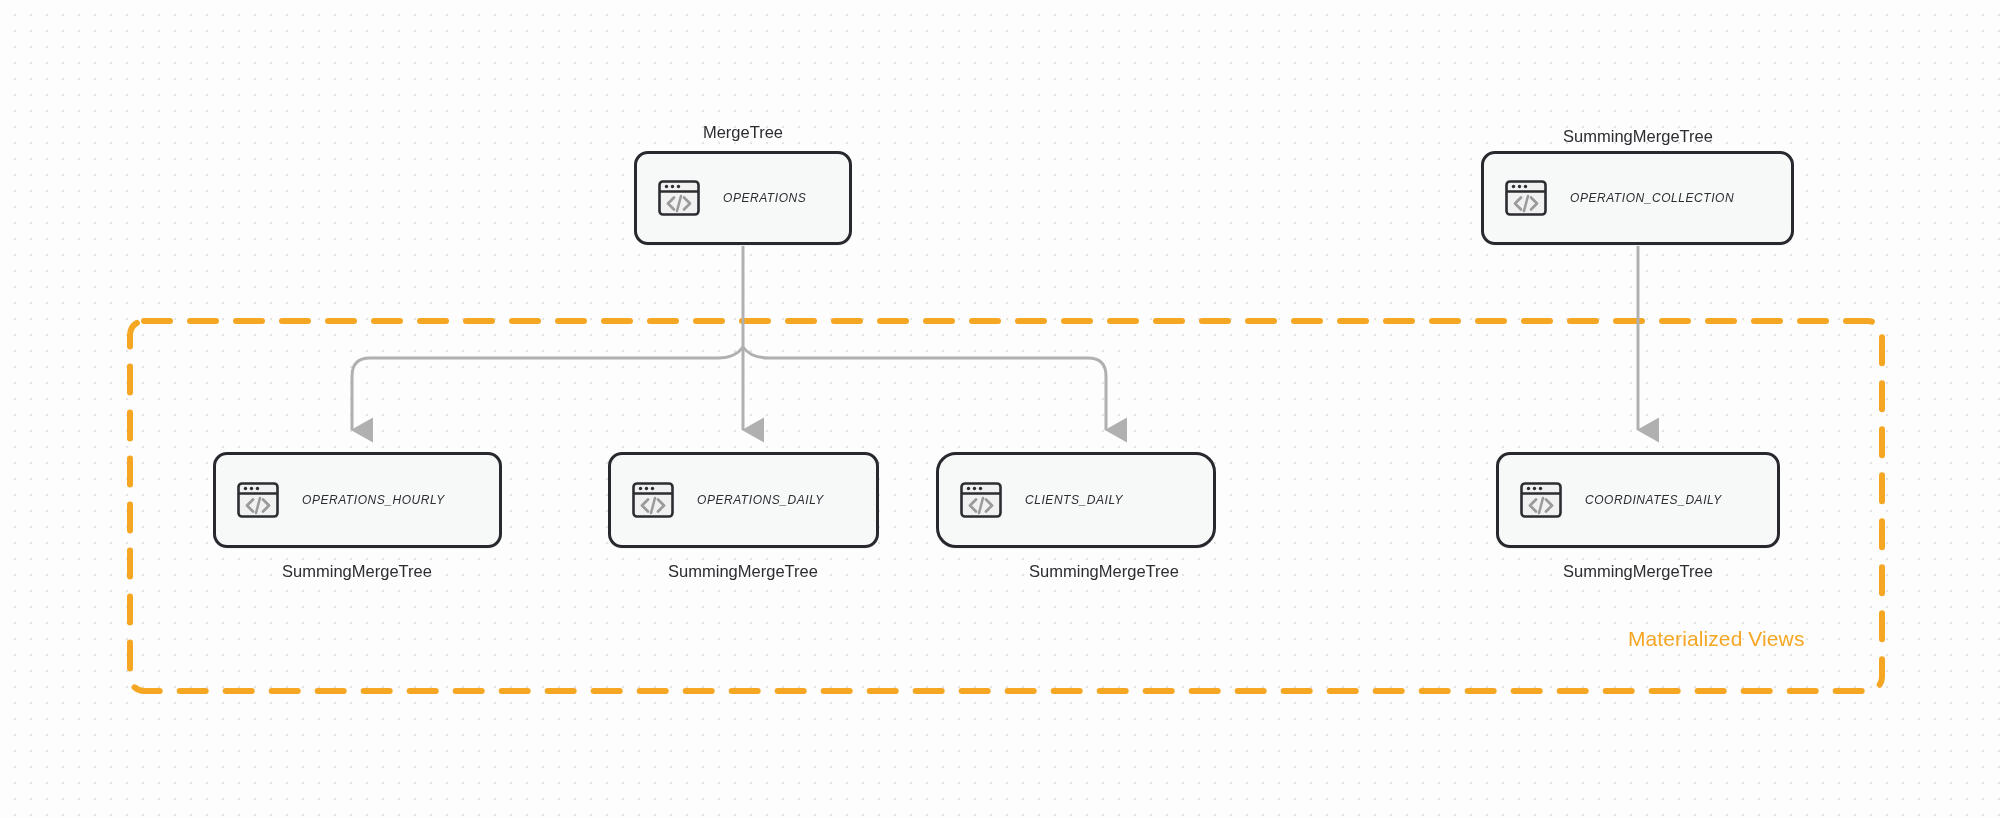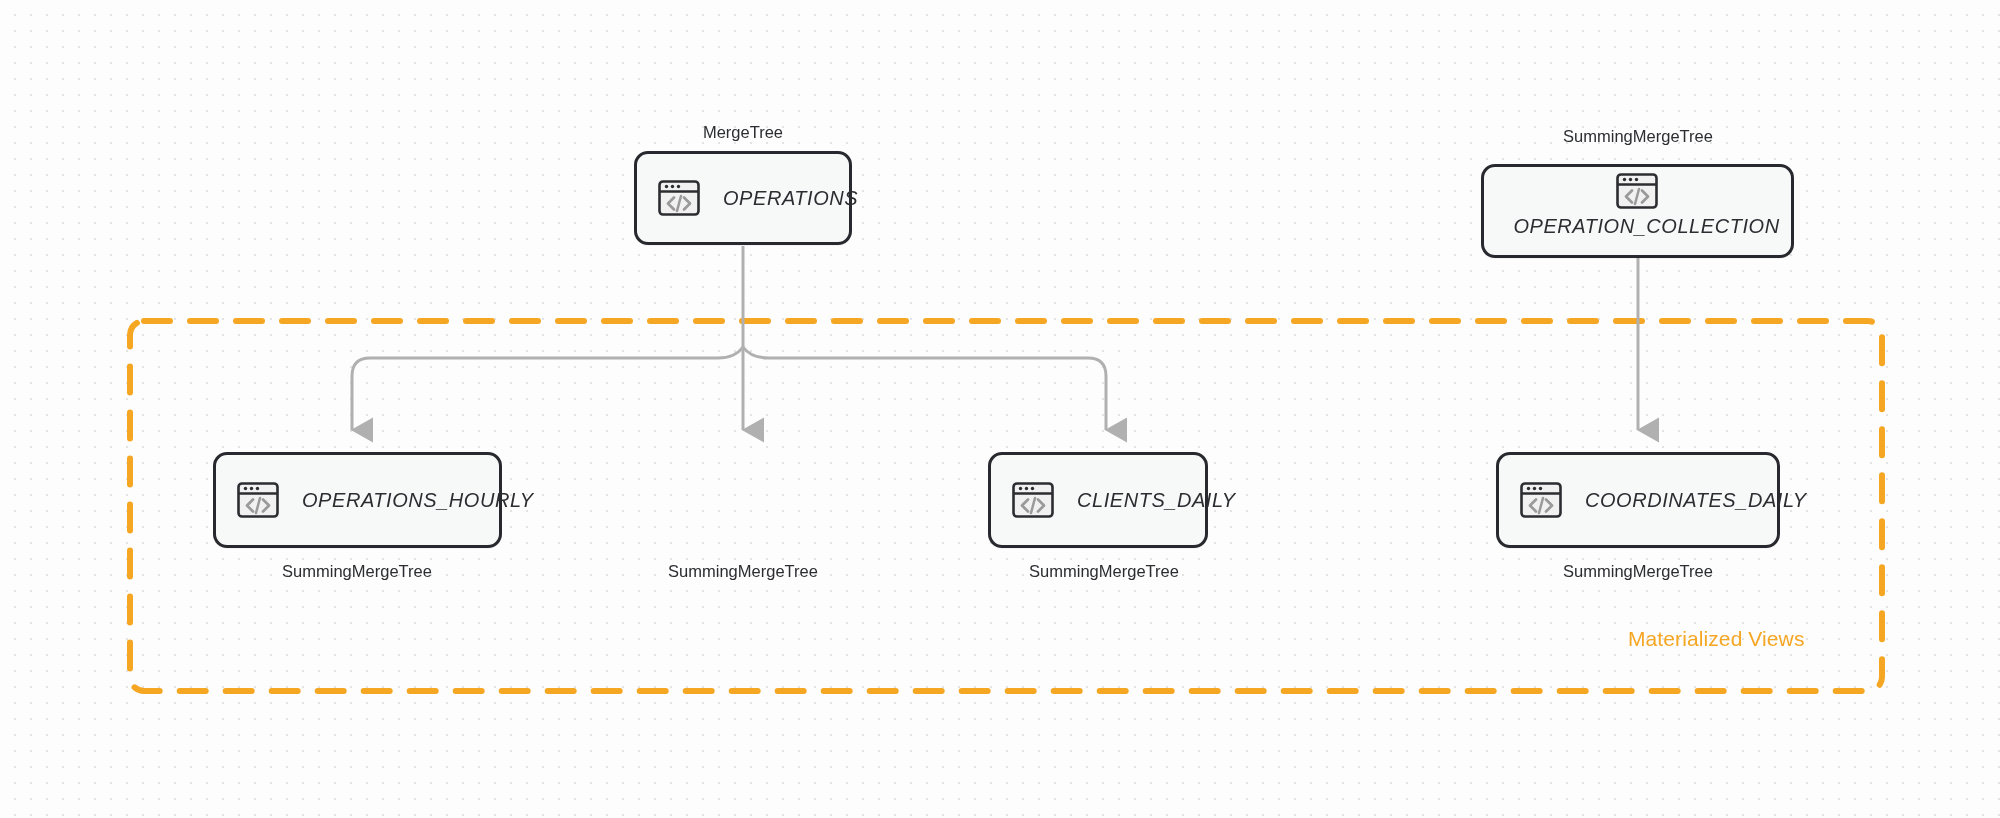--- a/index.html
+++ b/index.html
@@ -47,21 +47,21 @@
     box-sizing: border-box;
     display: flex;
     align-items: center;
     background: #f7f8f8;
     border: 3px solid #28292e;
     border-radius: 14px;
     padding: 0 20px 0 18px;
     box-shadow: 0 1px 0 rgba(0,0,0,0.04);
   }
   .node-label {
-    font-size: 20px;
+    font-size: 12px;
     font-style: italic;
     letter-spacing: 0.55px;
     color: #2c2d31;
     white-space: nowrap;
     margin-left: 20px;
   }
 
   
   .engine-caption {
     position: absolute;
@@ -113,21 +113,21 @@
       <circle cx="17.5" cy="12.5" r="1.7" fill="#2c2d31"></circle>
       <circle cx="23.5" cy="12.5" r="1.7" fill="#2c2d31"></circle>
       <path d="M 19 23.5 L 13 29.5 L 19 35.5" fill="none" stroke="#9a9a9a" stroke-width="2.7" stroke-linecap="round" stroke-linejoin="round"></path>
       <path d="M 29 23.5 L 35 29.5 L 29 35.5" fill="none" stroke="#9a9a9a" stroke-width="2.7" stroke-linecap="round" stroke-linejoin="round"></path>
       <path d="M 26 22 L 22 37" fill="none" stroke="#9a9a9a" stroke-width="2.5" stroke-linecap="round"></path>
     </svg>
     <span class="node-label">OPERATIONS</span>
   </div>
 
   <div class="engine-caption" style="left:1638px; top:127px;">SummingMergeTree</div>
-  <div class="node" style="left:1481px; top:164px; width:313px; height:94px;flex-direction:column;">
+  <div class="node" style="left:1481px; top:151px; width:313px; height:94px;">
     <svg class="win-icon" width="48" height="48" viewBox="0 0 48 48" xmlns="http://www.w3.org/2000/svg">
       <rect x="4.5" y="7.5" width="39" height="33" rx="3.5" fill="#f1f1f1" stroke="#2c2d31" stroke-width="2.6"></rect>
       <path d="M 4.5 17.5 L 43.5 17.5" stroke="#2c2d31" stroke-width="2.6"></path>
       <circle cx="11.5" cy="12.5" r="1.7" fill="#2c2d31"></circle>
       <circle cx="17.5" cy="12.5" r="1.7" fill="#2c2d31"></circle>
       <circle cx="23.5" cy="12.5" r="1.7" fill="#2c2d31"></circle>
       <path d="M 19 23.5 L 13 29.5 L 19 35.5" fill="none" stroke="#9a9a9a" stroke-width="2.7" stroke-linecap="round" stroke-linejoin="round"></path>
       <path d="M 29 23.5 L 35 29.5 L 29 35.5" fill="none" stroke="#9a9a9a" stroke-width="2.7" stroke-linecap="round" stroke-linejoin="round"></path>
       <path d="M 26 22 L 22 37" fill="none" stroke="#9a9a9a" stroke-width="2.5" stroke-linecap="round"></path>
     </svg>
@@ -142,23 +142,36 @@
       <circle cx="17.5" cy="12.5" r="1.7" fill="#2c2d31"></circle>
       <circle cx="23.5" cy="12.5" r="1.7" fill="#2c2d31"></circle>
       <path d="M 19 23.5 L 13 29.5 L 19 35.5" fill="none" stroke="#9a9a9a" stroke-width="2.7" stroke-linecap="round" stroke-linejoin="round"></path>
       <path d="M 29 23.5 L 35 29.5 L 29 35.5" fill="none" stroke="#9a9a9a" stroke-width="2.7" stroke-linecap="round" stroke-linejoin="round"></path>
       <path d="M 26 22 L 22 37" fill="none" stroke="#9a9a9a" stroke-width="2.5" stroke-linecap="round"></path>
     </svg>
     <span class="node-label">OPERATIONS_HOURLY</span>
   </div>
   <div class="engine-caption" style="left:357px; top:562px;">SummingMergeTree</div>
 
+  <div class="node" style="left:608px; top:452px; width:271px; height:96px;">
+    <svg class="win-icon" width="48" height="48" viewBox="0 0 48 48" xmlns="http://www.w3.org/2000/svg">
+      <rect x="4.5" y="7.5" width="39" height="33" rx="3.5" fill="#f1f1f1" stroke="#2c2d31" stroke-width="2.6"></rect>
+      <path d="M 4.5 17.5 L 43.5 17.5" stroke="#2c2d31" stroke-width="2.6"></path>
+      <circle cx="11.5" cy="12.5" r="1.7" fill="#2c2d31"></circle>
+      <circle cx="17.5" cy="12.5" r="1.7" fill="#2c2d31"></circle>
+      <circle cx="23.5" cy="12.5" r="1.7" fill="#2c2d31"></circle>
+      <path d="M 19 23.5 L 13 29.5 L 19 35.5" fill="none" stroke="#9a9a9a" stroke-width="2.7" stroke-linecap="round" stroke-linejoin="round"></path>
+      <path d="M 29 23.5 L 35 29.5 L 29 35.5" fill="none" stroke="#9a9a9a" stroke-width="2.7" stroke-linecap="round" stroke-linejoin="round"></path>
+      <path d="M 26 22 L 22 37" fill="none" stroke="#9a9a9a" stroke-width="2.5" stroke-linecap="round"></path>
+    </svg>
+    <span class="node-label">OPERATIONS_DAILY</span>
+  </div>
   <div class="engine-caption" style="left:743px; top:562px;">SummingMergeTree</div>
 
-  <div class="node" style="left:988px; top:452px; width:220px; height:96px;">
+  <div class="node" style="left:936px; top:452px; width:280px; height:96px;border-radius:20px;">
     <svg class="win-icon" width="48" height="48" viewBox="0 0 48 48" xmlns="http://www.w3.org/2000/svg">
       <rect x="4.5" y="7.5" width="39" height="33" rx="3.5" fill="#f1f1f1" stroke="#2c2d31" stroke-width="2.6"></rect>
       <path d="M 4.5 17.5 L 43.5 17.5" stroke="#2c2d31" stroke-width="2.6"></path>
       <circle cx="11.5" cy="12.5" r="1.7" fill="#2c2d31"></circle>
       <circle cx="17.5" cy="12.5" r="1.7" fill="#2c2d31"></circle>
       <circle cx="23.5" cy="12.5" r="1.7" fill="#2c2d31"></circle>
       <path d="M 19 23.5 L 13 29.5 L 19 35.5" fill="none" stroke="#9a9a9a" stroke-width="2.7" stroke-linecap="round" stroke-linejoin="round"></path>
       <path d="M 29 23.5 L 35 29.5 L 29 35.5" fill="none" stroke="#9a9a9a" stroke-width="2.7" stroke-linecap="round" stroke-linejoin="round"></path>
       <path d="M 26 22 L 22 37" fill="none" stroke="#9a9a9a" stroke-width="2.5" stroke-linecap="round"></path>
     </svg>

